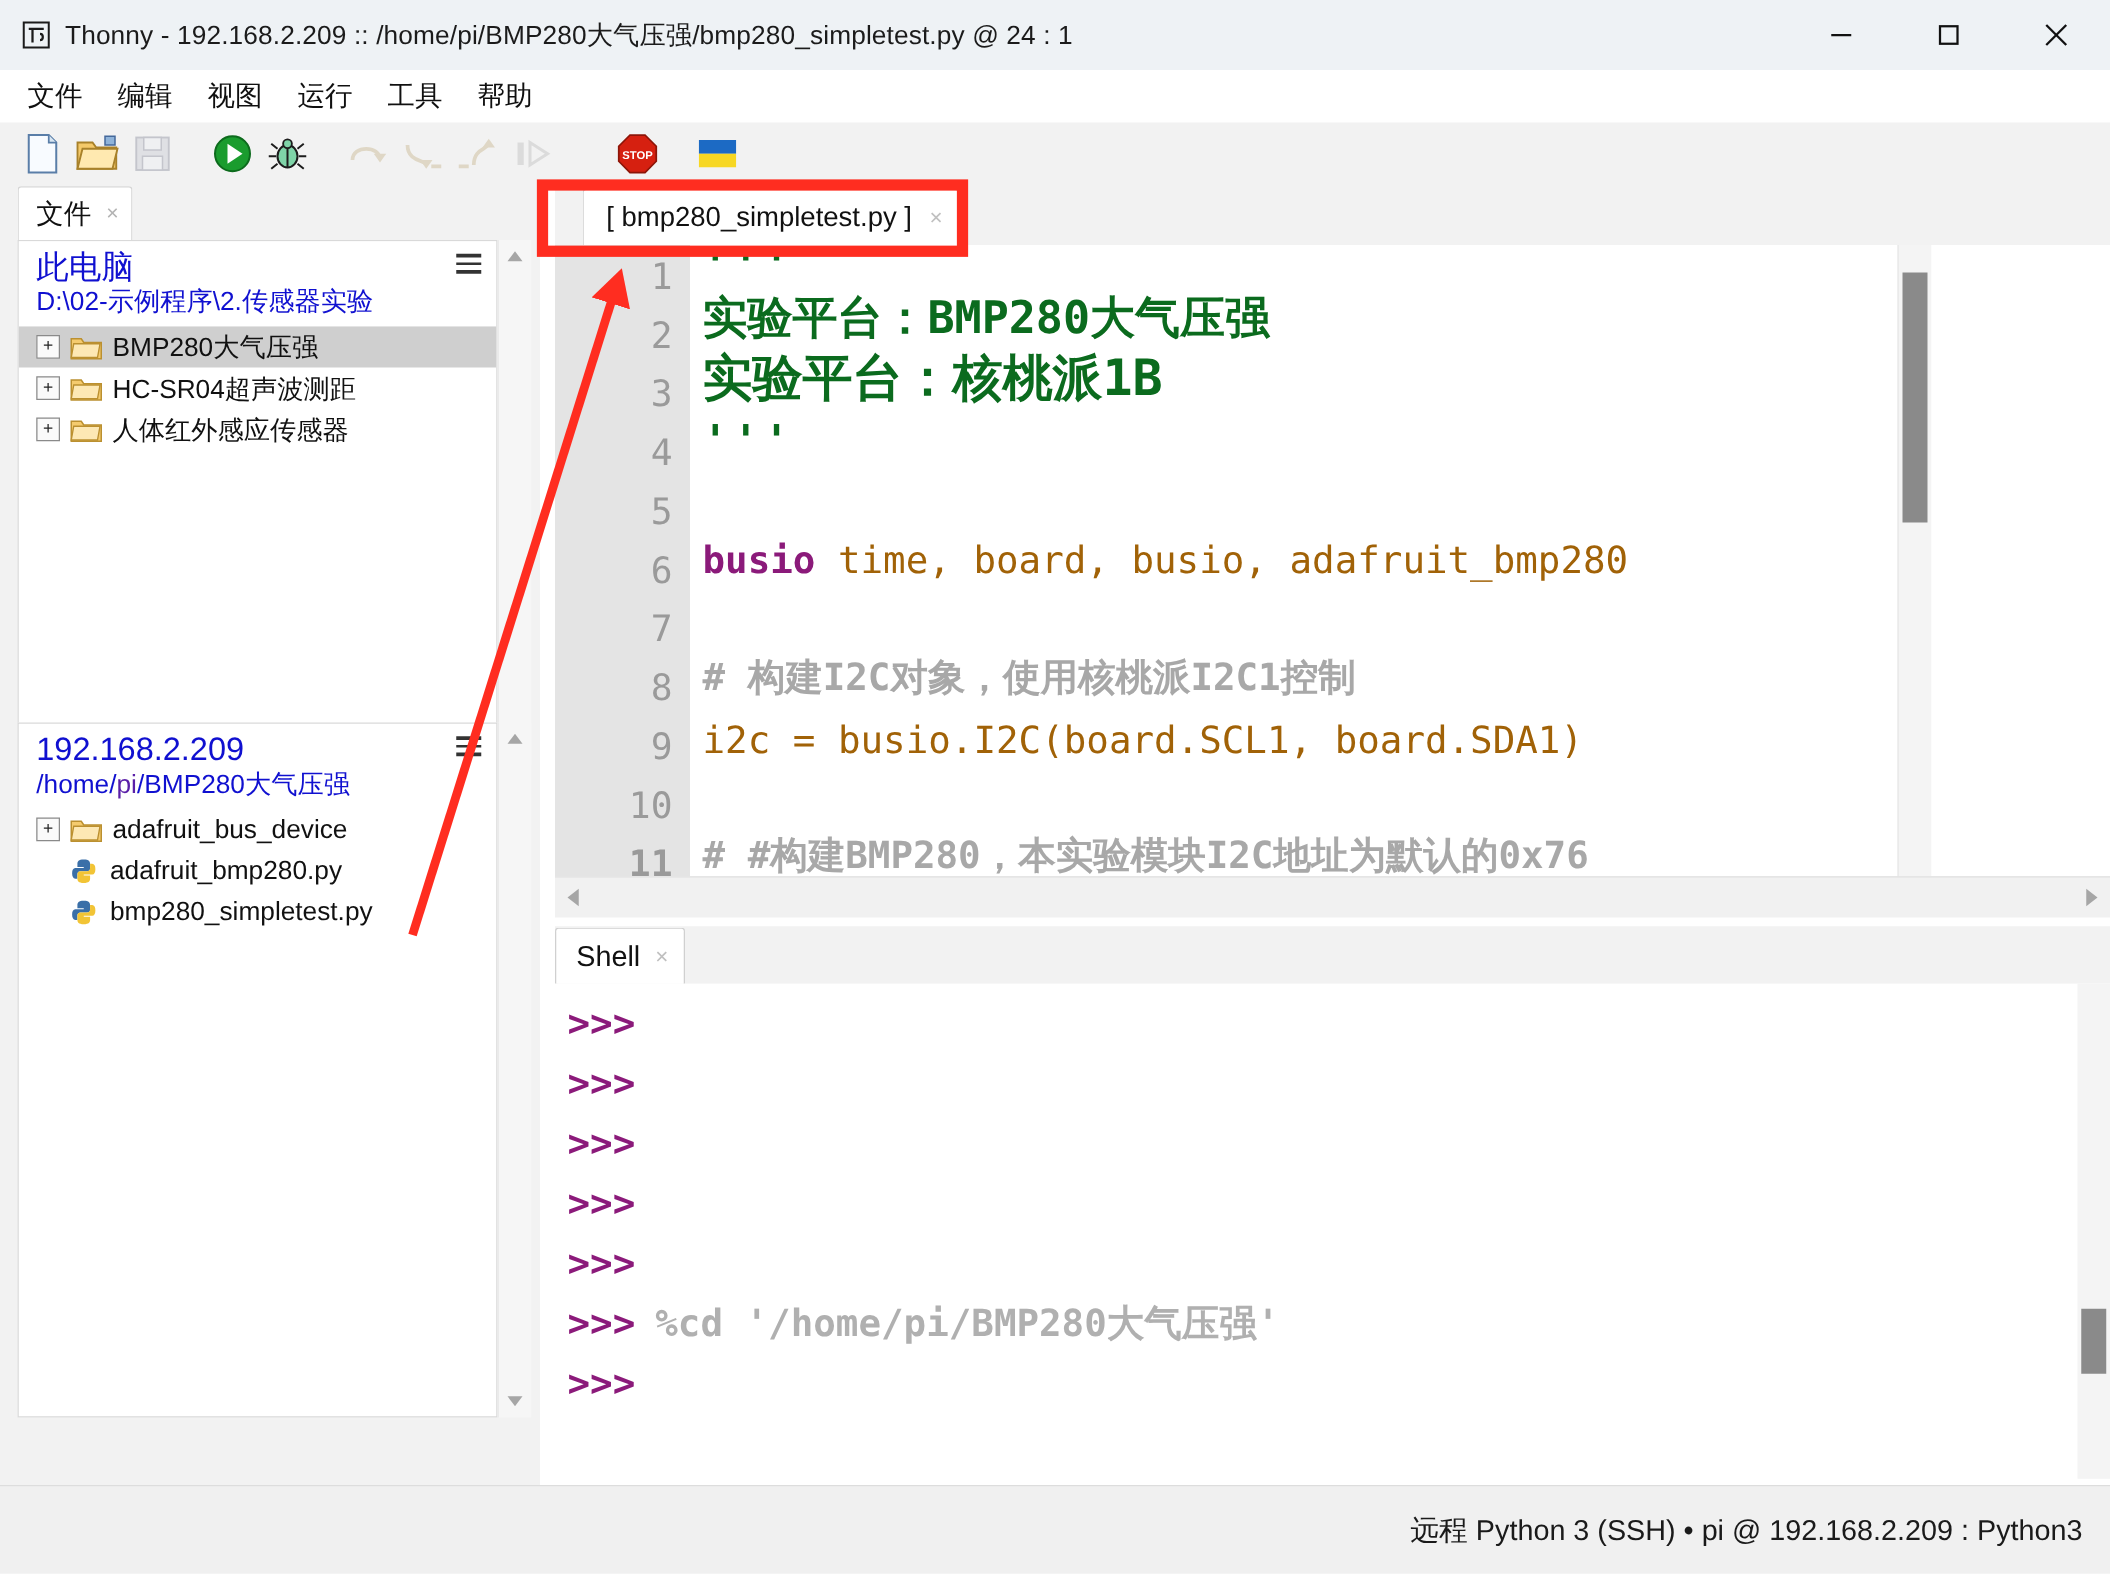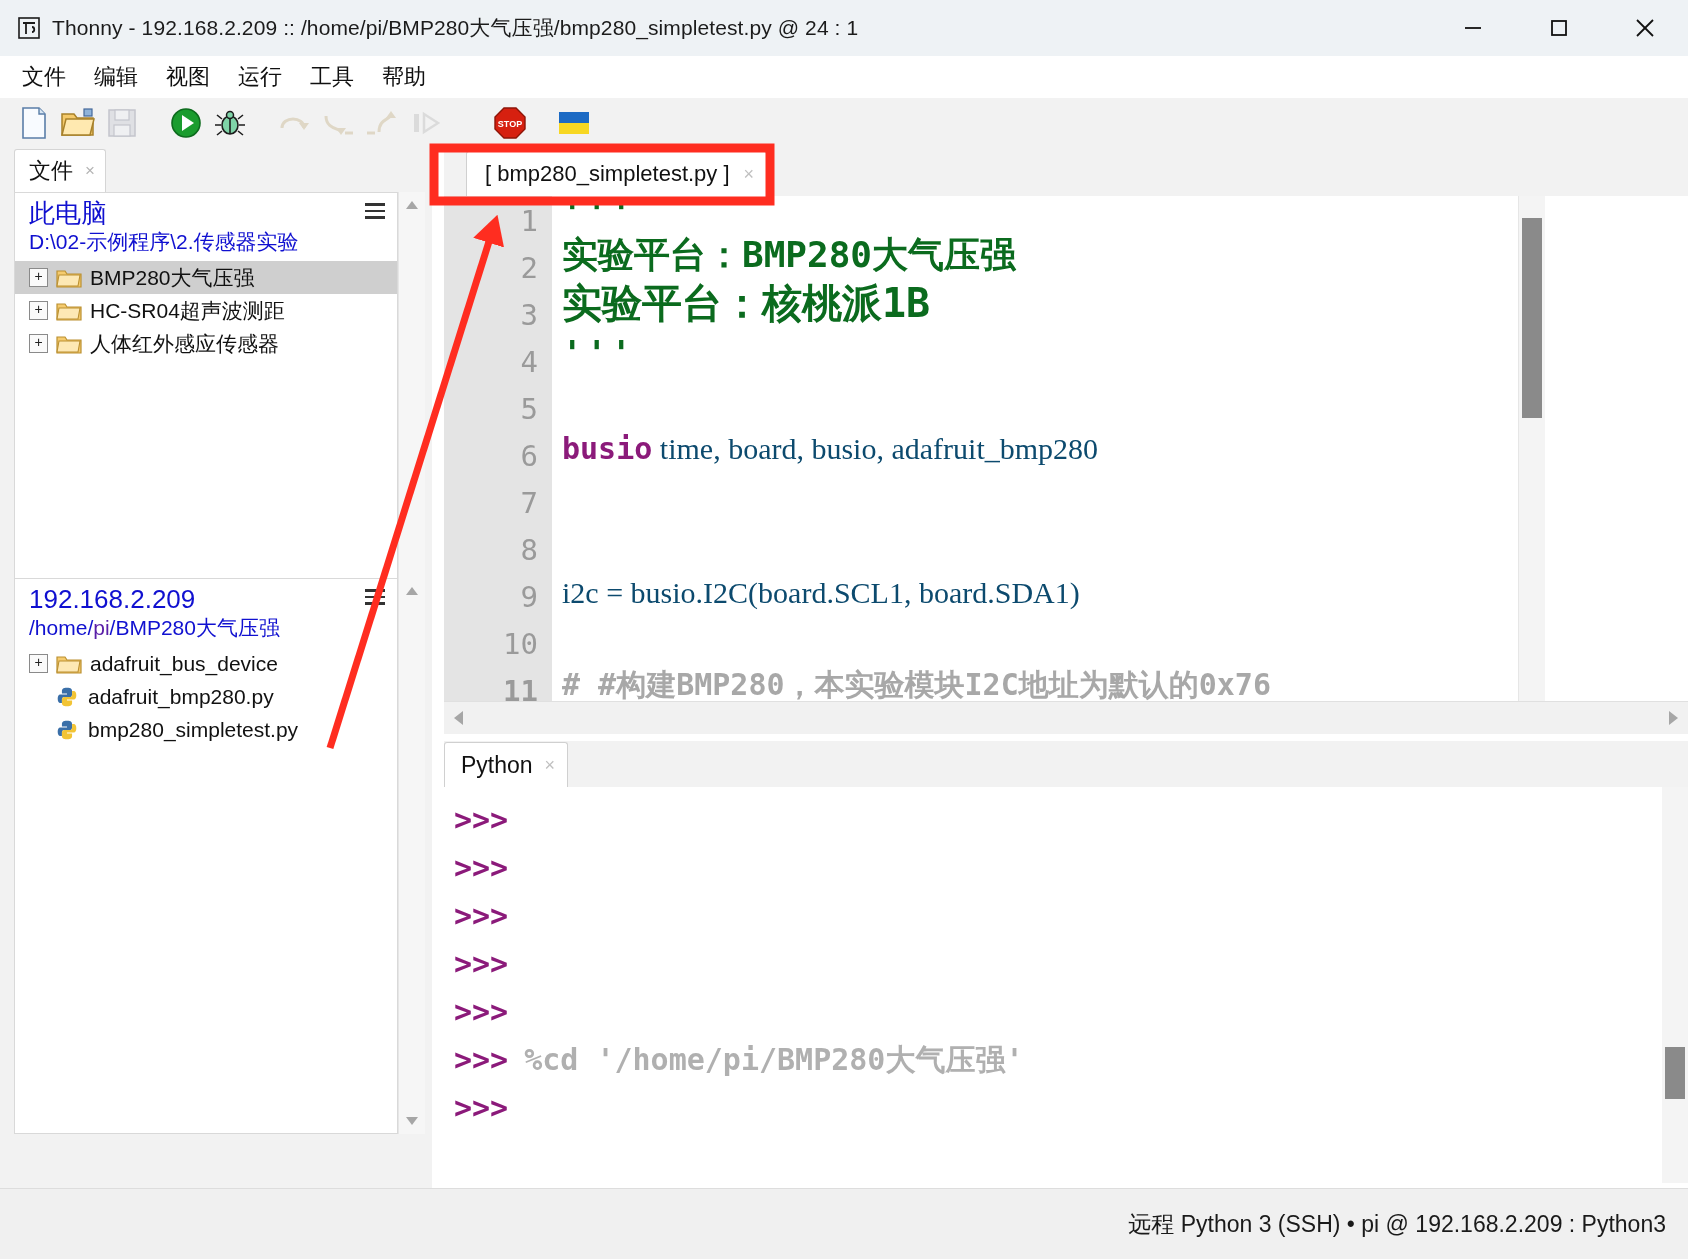--- a/index.html
+++ b/index.html
@@ -121,21 +121,21 @@
   }
   #code{
     position:absolute;left:118px;top:0;width:1400px;
     font-family:"DejaVu Sans Mono","Liberation Mono",monospace;
     font-size:30px;white-space:pre;
   }
   .cline{position:absolute;left:0;white-space:pre;line-height:30px;}
   .k-doc{color:#0b6b1e;font-weight:bold;}
   .k-doc-q{color:#0b6b1e;font-weight:bold;}
   .k-kw{color:#8b1a7a;font-weight:bold;}
-  .k-plain{color:#0c4a6e;font-family:Liberation Serif, serif;}
+  .k-plain{color:#a16207;}
   .k-cmt{color:#a8a8a8;}
   
   #ed-vscroll{
     position:absolute;left:1518px;top:196px;width:26px;height:505px;
     background:#f4f4f4;border-left:1px solid #e6e6e6;
   }
   #ed-vthumb{
     position:absolute;left:3px;top:22px;width:20px;height:200px;background:#8a8a8a;
   }
   #ed-hscroll{
@@ -450,20 +450,21 @@
     <div class="lineno" style="top:478px;font-weight:bold;">11</div>
   </div>
   <div id="code">
     <div class="cline k-doc-q" style="top:2px;font-size:34px;letter-spacing:4px;">'''</div>
     <div class="cline k-doc" style="top:44px;font-size:36px;">实验平台：BMP280大气压强</div>
     <div class="cline k-doc" style="top:92px;font-size:40px;">实验平台：核桃派1B</div>
     <div class="cline k-doc-q" style="top:142px;font-size:34px;letter-spacing:4px;">'''</div>
     <div class="cline k-plain" style="top:190px;"></div>
     <div class="cline" style="top:238px;"><span class="k-kw">busio</span><span class="k-plain"> time, board, busio, adafruit_bmp280</span></div>
     <div class="cline k-plain" style="top:286px;"></div>
+    <div class="cline k-cmt" style="top:332px;font-weight:bold;"># 构建I2C对象，使用核桃派I2C1控制</div>
     <div class="cline k-plain" style="top:382px;">i2c = busio.I2C(board.SCL1, board.SDA1)</div>
     <div class="cline k-plain" style="top:430px;"></div>
     <div class="cline k-cmt" style="top:474px;font-weight:bold;"># #构建BMP280，本实验模块I2C地址为默认的0x76</div>
   </div>
 </div>
 
 <div id="ed-vscroll">
   <div id="ed-vthumb"></div>
 </div>
 
@@ -475,21 +476,21 @@
   </div>
   <div class="hs-arrow">
     <svg width="12" height="16" viewBox="0 0 12 16">
         <path d="M2 1 V15 L11 8 z" fill="#a6a6a6"></path>
       </svg>
   </div>
 </div>
 
 <div id="shell-tabbar">
   <div id="shell-tab">
-    <span class="lbl">Python</span>
+    <span class="lbl">Shell</span>
     <span class="x">×</span>
   </div>
 </div>
 
 <div id="shell-area">
   <div class="sline" style="top:18px;"><span class="s-prompt">&gt;&gt;&gt;</span><span class="s-cmd"></span></div>
   <div class="sline" style="top:66px;"><span class="s-prompt">&gt;&gt;&gt;</span><span class="s-cmd"></span></div>
   <div class="sline" style="top:114px;"><span class="s-prompt">&gt;&gt;&gt;</span><span class="s-cmd"></span></div>
   <div class="sline" style="top:162px;"><span class="s-prompt">&gt;&gt;&gt;</span><span class="s-cmd"></span></div>
   <div class="sline" style="top:210px;"><span class="s-prompt">&gt;&gt;&gt;</span><span class="s-cmd"></span></div>

